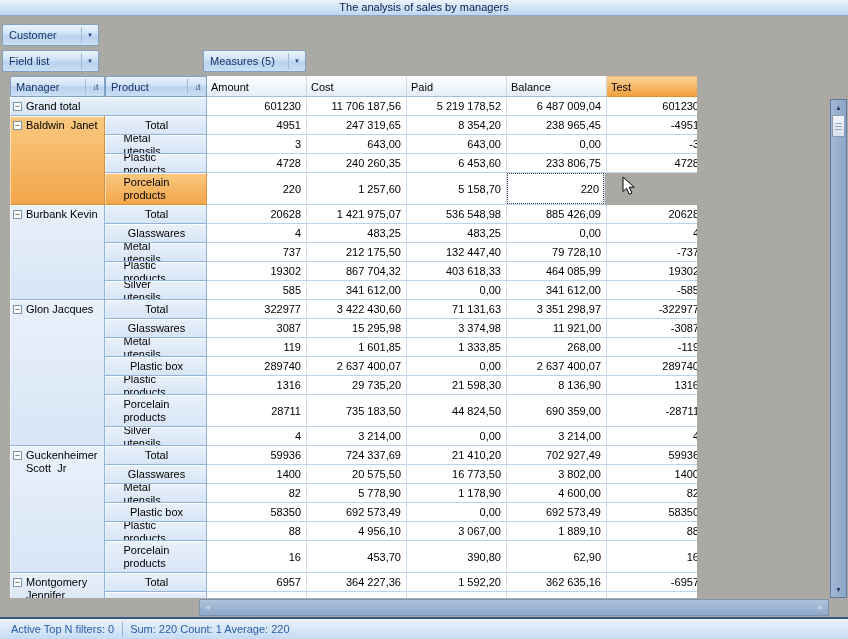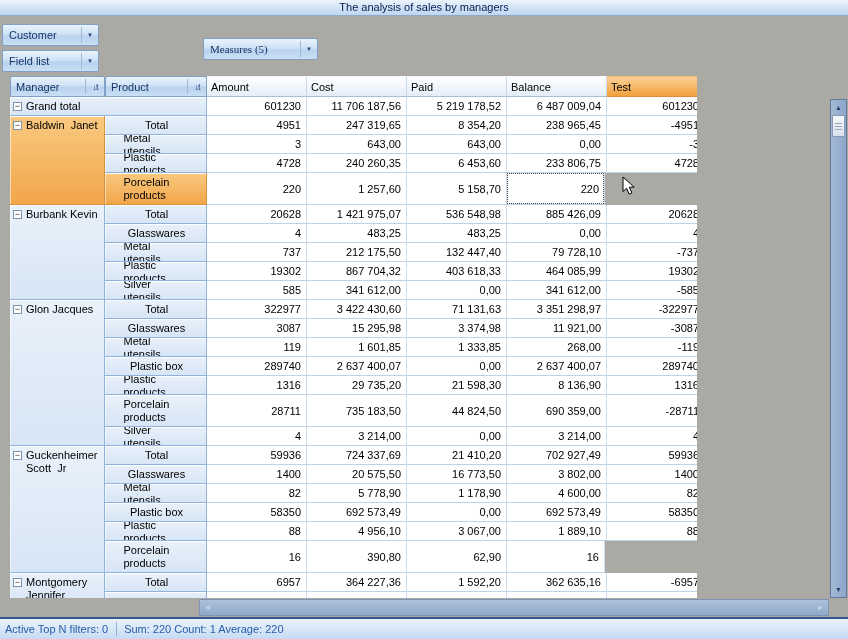--- a/index.html
+++ b/index.html
@@ -77,21 +77,21 @@
   .hscroll { position:absolute; left:199px; top:599px; width:630px; height:17px;
     background:linear-gradient(#AEC1DA,#8FA9CB); border:1px solid #7C93B4;
     display:flex; align-items:center; }
   .harrow { width:15px; text-align:center; font-size:8px; color:#C7D1E2; }
   .harrow.right { margin-left:auto; }
 
   
   .statusbar { position:absolute; left:0; top:617px; width:848px; height:22px;
     background:linear-gradient(#EAF3FC,#C5DBF3); border-top:2px solid #39588A;
     display:flex; align-items:center; color:#2A5DA8; }
-  .statusbar .s1 { padding-left:5px; }
+  .statusbar .s1 { padding-left:11px; }
   .ssep { width:1px; height:14px; background:#93AFD0; margin:0 7px 0 8px; }
 
   
   .cursor { position:absolute; left:622px; top:176px; pointer-events:none; }
 </style>
 </head>
 <body>
 
 <div class="titlebar">The analysis of sales by managers</div>
 
@@ -100,21 +100,21 @@
   <span class="fsep"></span>
   <span class="ddarrow">▼</span>
 </div>
 
 <div class="xbtn" style="left:2px; top:50px; width:97px;">
   <span class="lbl">Field list</span>
   <span class="fsep"></span>
   <span class="ddarrow">▼</span>
 </div>
 
-<div class="xbtn" style="left:203px; top:38px; width:115px;font-family:Liberation Serif, serif;">
+<div class="xbtn" style="left:203px; top:50px; width:103px;">
   <span class="lbl">Measures (5)</span>
   <span class="fsep"></span>
   <span class="ddarrow">▼</span>
 </div>
 
 <div id="pivot">
     <div class="prow hdr">
       <div class="cell fieldhdr c-mgr">
         <span class="lbl">Manager</span>
         <span class="fsep"></span>
@@ -379,20 +379,21 @@
           <div class="cell vcell c-val">4 956,10</div>
           <div class="cell vcell c-val">3 067,00</div>
           <div class="cell vcell c-val">1 889,10</div>
           <div class="cell vcell c-val last">88</div>
         </div>
         <div class="prow tall">
           <div class="cell rowhdr prod c-prod">
             <span class="lbl">Porcelain products</span>
           </div>
           <div class="cell vcell c-val">16</div>
+          <div class="cell vcell c-val">453,70</div>
           <div class="cell vcell c-val">390,80</div>
           <div class="cell vcell c-val">62,90</div>
           <div class="cell vcell c-val last">16</div>
         </div>
       </div>
     </div>
     <div class="grp">
       <div class="cell rowhdr mgr c-mgr">
         <span class="exp">−</span>
         <span class="lbl">Montgomery Jennifer</span>

